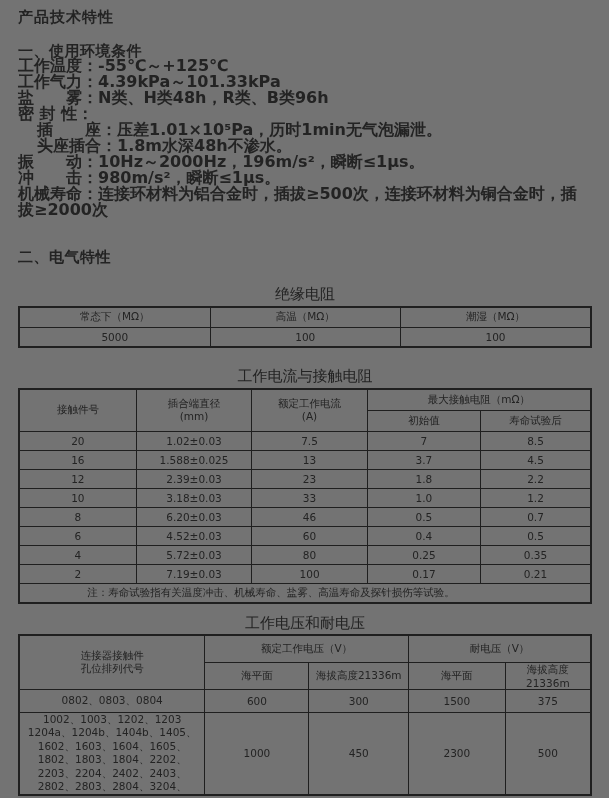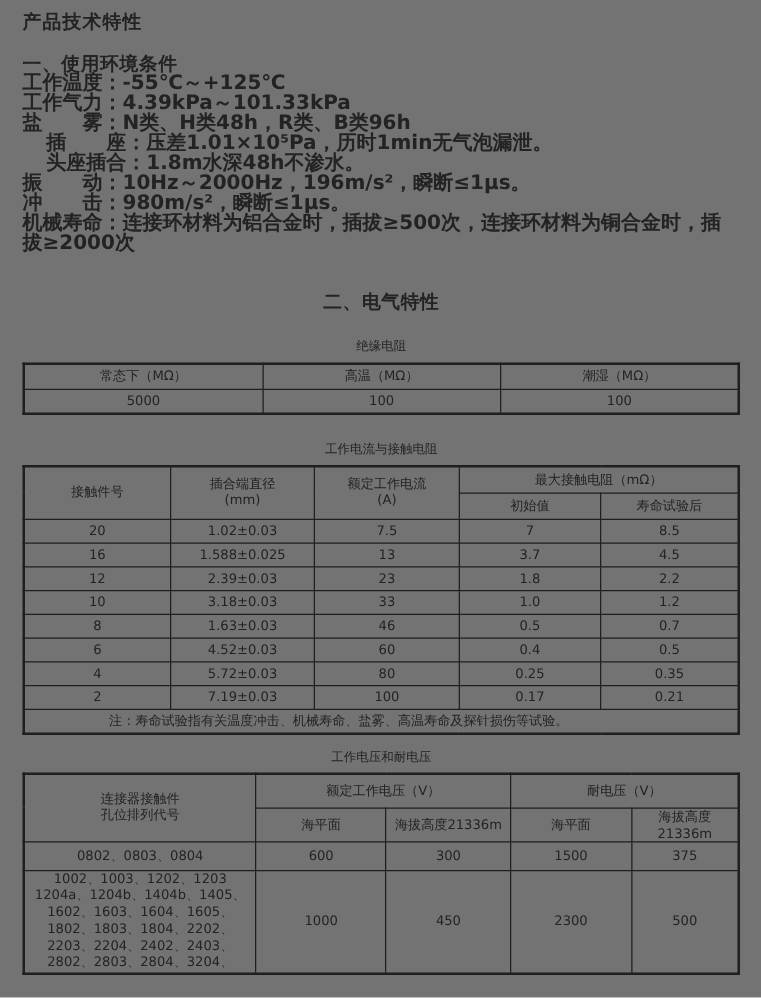--- a/index.html
+++ b/index.html
@@ -23,23 +23,23 @@
     letter-spacing:0.5px;
     margin:0;
   }
   .env-lines { margin:0; }
   .env-line {
     font-size:16px; line-height:16px;
     white-space:pre-wrap;
     font-weight:bold;
   }
   .env-line.indent { padding-left:19px; }
-  .sec2 { margin-top:32px;text-align:center; }
+  .sec2 { margin-top:32px; }
   .tbl-caption {
-    text-align:center; font-size:10px; line-height:14px;
+    text-align:center; font-size:15px; line-height:14px;
   }
   .cap1 { margin-top:23px; margin-bottom:5px; }
   .cap2 { margin-top:21px; margin-bottom:5px; }
   .cap3 { margin-top:12px; margin-bottom:4px; }
   table.tbl {
     width:100%;
     border-collapse:collapse;
     table-layout:fixed;
     font-size:10.5px;
     text-align:center;
@@ -67,20 +67,21 @@
 <div class="page">
 
   <div class="doc-title">产品技术特性</div>
 
   <div class="sec-heading">一、使用环境条件</div>
 
   <div class="env-lines">
     <div class="env-line">工作温度：-55℃～+125℃</div>
     <div class="env-line">工作气力：4.39kPa～101.33kPa</div>
     <div class="env-line">盐　　雾：N类、H类48h，R类、B类96h</div>
+    <div class="env-line">密 封 性：</div>
     <div class="env-line indent">插　　座：压差1.01×10⁵Pa，历时1min无气泡漏泄。</div>
     <div class="env-line indent">头座插合：1.8m水深48h不渗水。</div>
     <div class="env-line">振　　动：10Hz～2000Hz，196m/s²，瞬断≤1μs。</div>
     <div class="env-line">冲　　击：980m/s²，瞬断≤1μs。</div>
     <div class="env-line">机械寿命：连接环材料为铝合金时，插拔≥500次，连接环材料为铜合金时，插拔≥2000次</div>
   </div>
 
   <div class="sec-heading sec2">二、电气特性</div>
 
   <div class="tbl-caption cap1">绝缘电阻</div>
@@ -153,21 +154,21 @@
       </tr>
       <tr class="drow">
         <td>10</td>
         <td>3.18±0.03</td>
         <td>33</td>
         <td>1.0</td>
         <td>1.2</td>
       </tr>
       <tr class="drow">
         <td>8</td>
-        <td>1.63±0.03</td>
+        <td>6.20±0.03</td>
         <td>46</td>
         <td>0.5</td>
         <td>0.7</td>
       </tr>
       <tr class="drow">
         <td>6</td>
         <td>4.52±0.03</td>
         <td>60</td>
         <td>0.4</td>
         <td>0.5</td>

